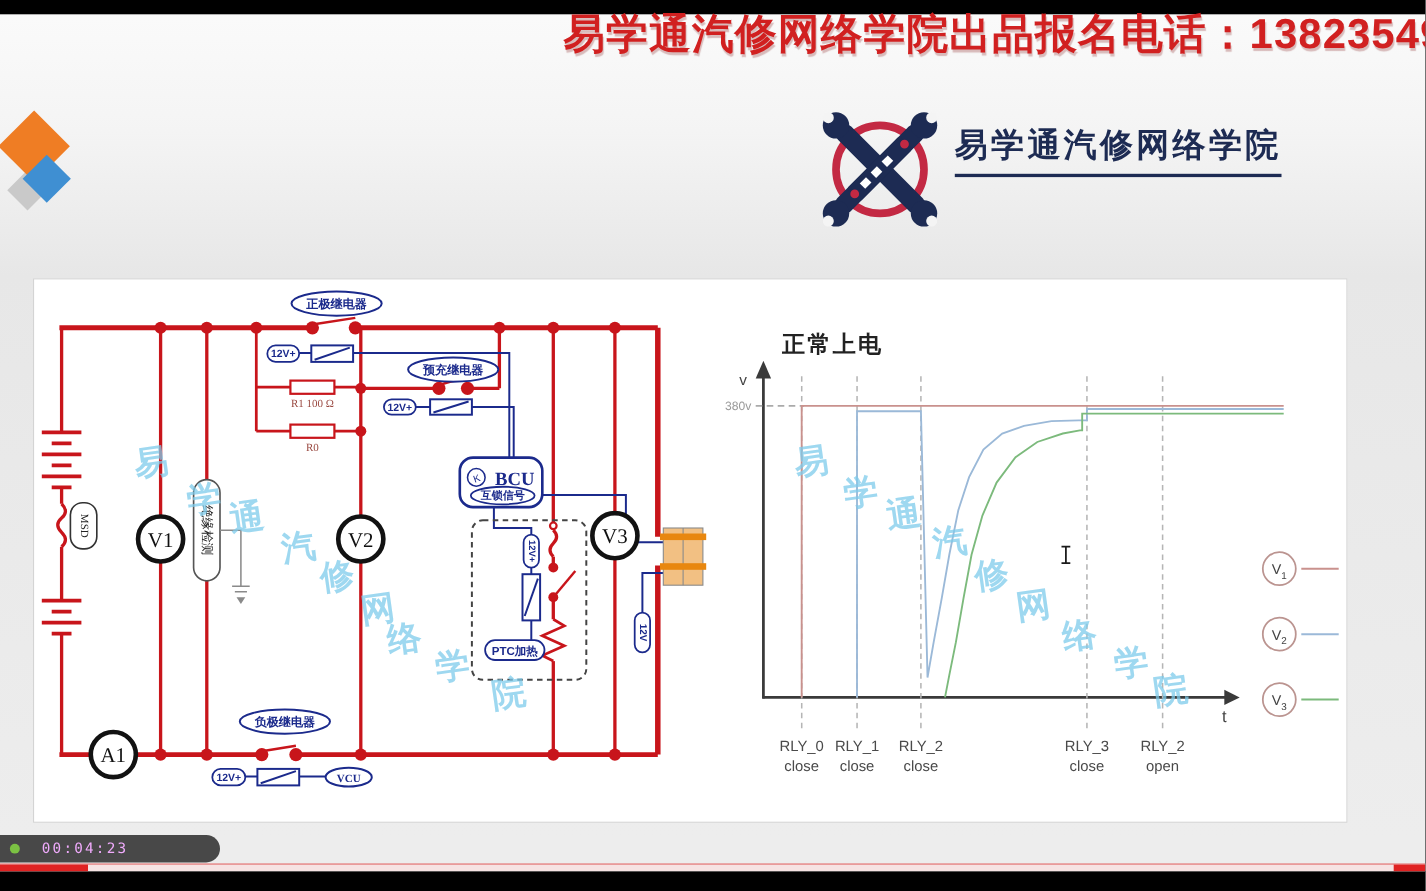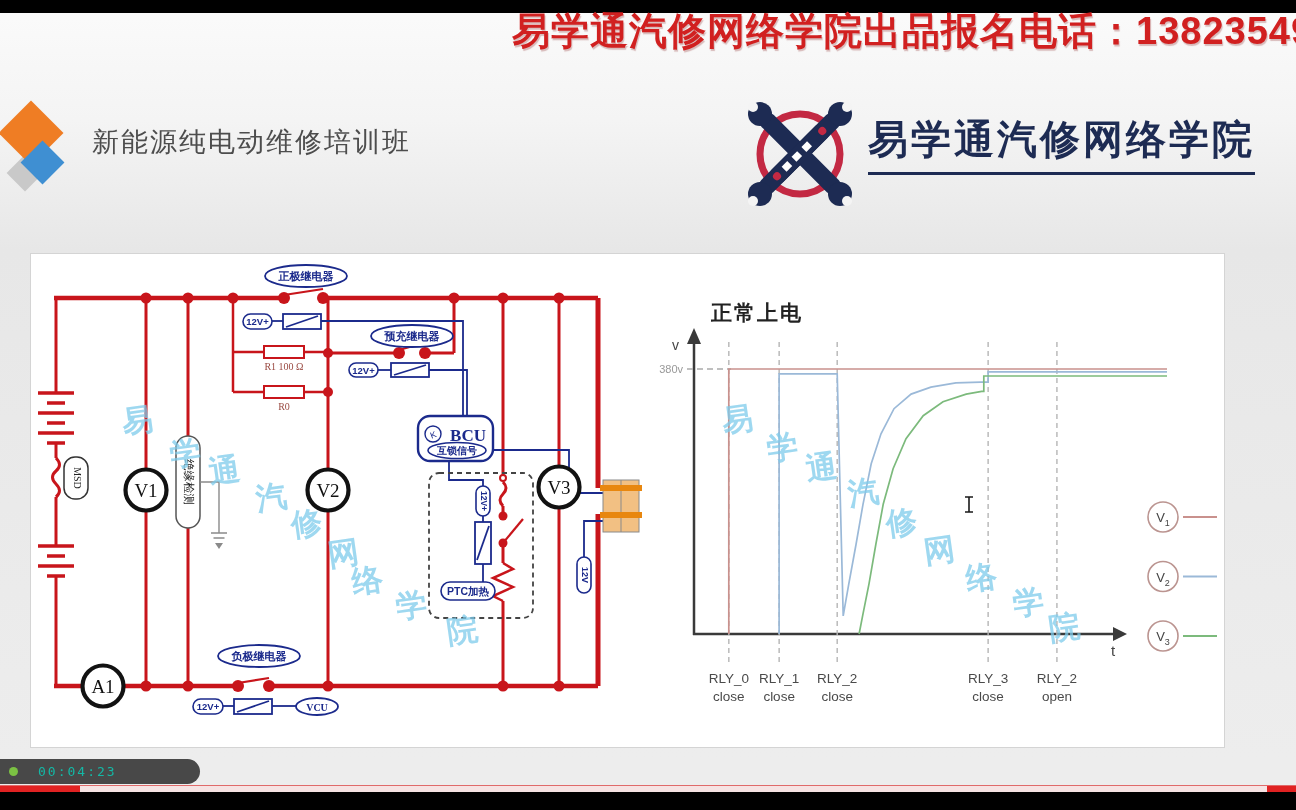--- a/index.html
+++ b/index.html
@@ -8,50 +8,49 @@
     font-family:"Liberation Sans",sans-serif;}
   .topbar{position:absolute;left:0;top:0;width:1296px;height:13px;background:#000;}
   .banner{position:absolute;left:512px;top:6px;white-space:nowrap;font-size:38px;font-weight:bold;
     color:#d12020;letter-spacing:1px;text-shadow:1px 2px 1px rgba(120,0,0,.25);z-index:9;}
   .course-title{position:absolute;left:92px;top:124px;font-size:27px;color:#4d4d4d;letter-spacing:2px;}
   .diamond{position:absolute;transform:rotate(45deg);}
   .d-orange{left:8px;top:110px;width:46px;height:46px;background:#ef7d24;z-index:2;}
   .d-gray{left:12px;top:160px;width:26px;height:26px;background:#c9c9c9;z-index:1;}
   .d-blue{left:27px;top:147px;width:31px;height:31px;background:#3f8fd2;z-index:3;}
   .brand-cn{position:absolute;left:868px;top:112px;font-family:"Liberation Serif",serif;font-weight:bold;
-    font-size:40px;color:#1d2b53;letter-spacing:3px;border-bottom:3px solid #1d2b53;padding-bottom:5px;white-space:nowrap;}
+    font-size:30px;color:#1d2b53;letter-spacing:3px;border-bottom:3px solid #1d2b53;padding-bottom:5px;white-space:nowrap;}
   .brand-en{position:absolute;left:872px;top:173px;font-family:"Liberation Serif",serif;font-weight:bold;
     font-size:13px;color:#a8223a;letter-spacing:2.6px;white-space:nowrap;}
   .panel{position:absolute;left:30px;top:253px;width:1193px;height:493px;background:#fff;border:1px solid #d4d4d4;}
   #watermark-layer{position:absolute;left:0;top:0;width:1296px;height:810px;pointer-events:none;z-index:5;}
   .wm{position:absolute;font-size:31px;font-weight:bold;color:rgba(125,203,235,0.75);transform:rotate(-8deg);}
   .time-badge{position:absolute;left:0;top:759px;width:200px;height:25px;background:rgba(58,58,58,.92);
     border-radius:0 13px 13px 0;z-index:8;}
   .time-dot{position:absolute;left:9px;top:8px;width:9px;height:9px;border-radius:50%;background:#7bc143;}
   .time-text{position:absolute;left:38px;top:0;line-height:25px;font-family:"DejaVu Sans Mono",monospace;
-    font-size:13px;color:#14b8a6;letter-spacing:2px;}
+    font-size:13px;color:#f0abfc;letter-spacing:2px;}
   .progress{position:absolute;left:0;top:785px;width:1296px;height:6px;background:#f6e3e3;border-top:1px solid #e06a6a;z-index:7;}
   .progress-played{position:absolute;left:0;top:0;height:6px;background:#e02222;}
   .progress-end{position:absolute;right:0;top:0;height:6px;width:29px;background:#e02222;}
   .bottombar{position:absolute;left:0;top:792px;width:1296px;height:18px;background:#000;z-index:6;}
   svg text{font-family:"Liberation Sans",sans-serif;}
   .serif{font-family:"Liberation Serif",serif;}
 </style>
 </head>
 <body>
 
 <div class="stage">
 
   <div class="topbar"></div>
   <div class="banner">易学通汽修网络学院出品报名电话：13823549098</div>
 
   <span class="diamond d-orange"></span>
   <span class="diamond d-gray"></span>
   <span class="diamond d-blue"></span>
-  <div class="course-title">新能源纯电动维修培训班</div>
 
   <svg style="position:absolute;left:738px;top:90px;" width="125" height="122" viewBox="0 0 125 122">
     <circle cx="62" cy="64" r="40" fill="none" stroke="#c32943" stroke-width="7"></circle>
     <g fill="#1d2b53">
       <rect x="8" y="55" width="108" height="17" rx="8" transform="rotate(45,62,64)"></rect>
       <rect x="8" y="55" width="108" height="17" rx="8" transform="rotate(-45,62,64)"></rect>
       <circle cx="22" cy="24" r="12"></circle>
         <circle cx="102" cy="104" r="12"></circle>
       <circle cx="102" cy="24" r="12"></circle>
         <circle cx="22" cy="104" r="12"></circle>

